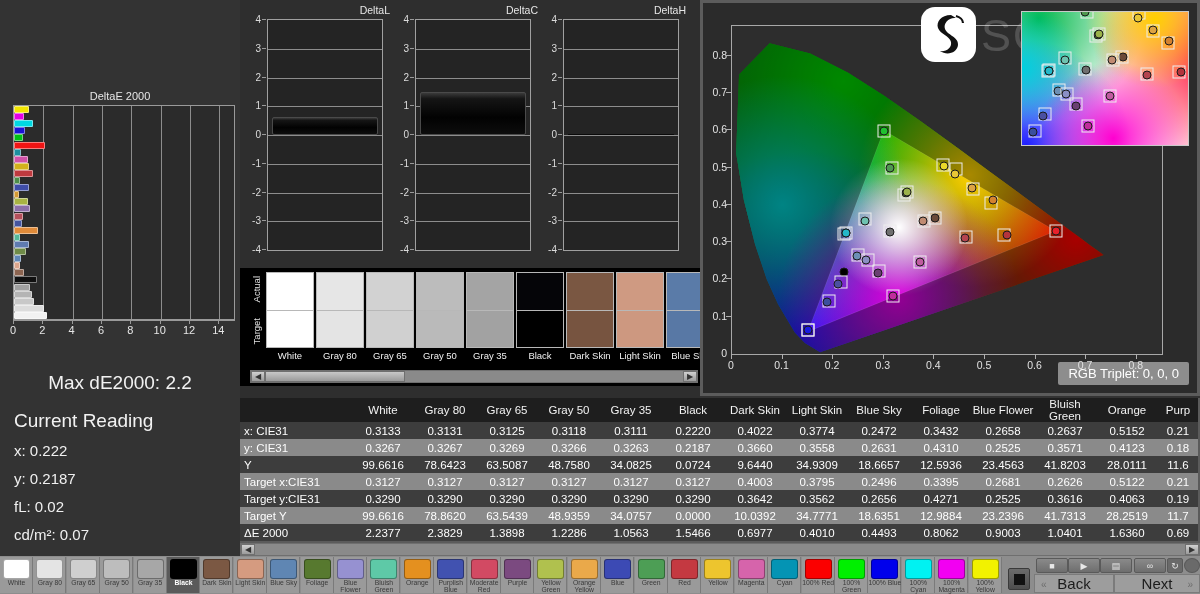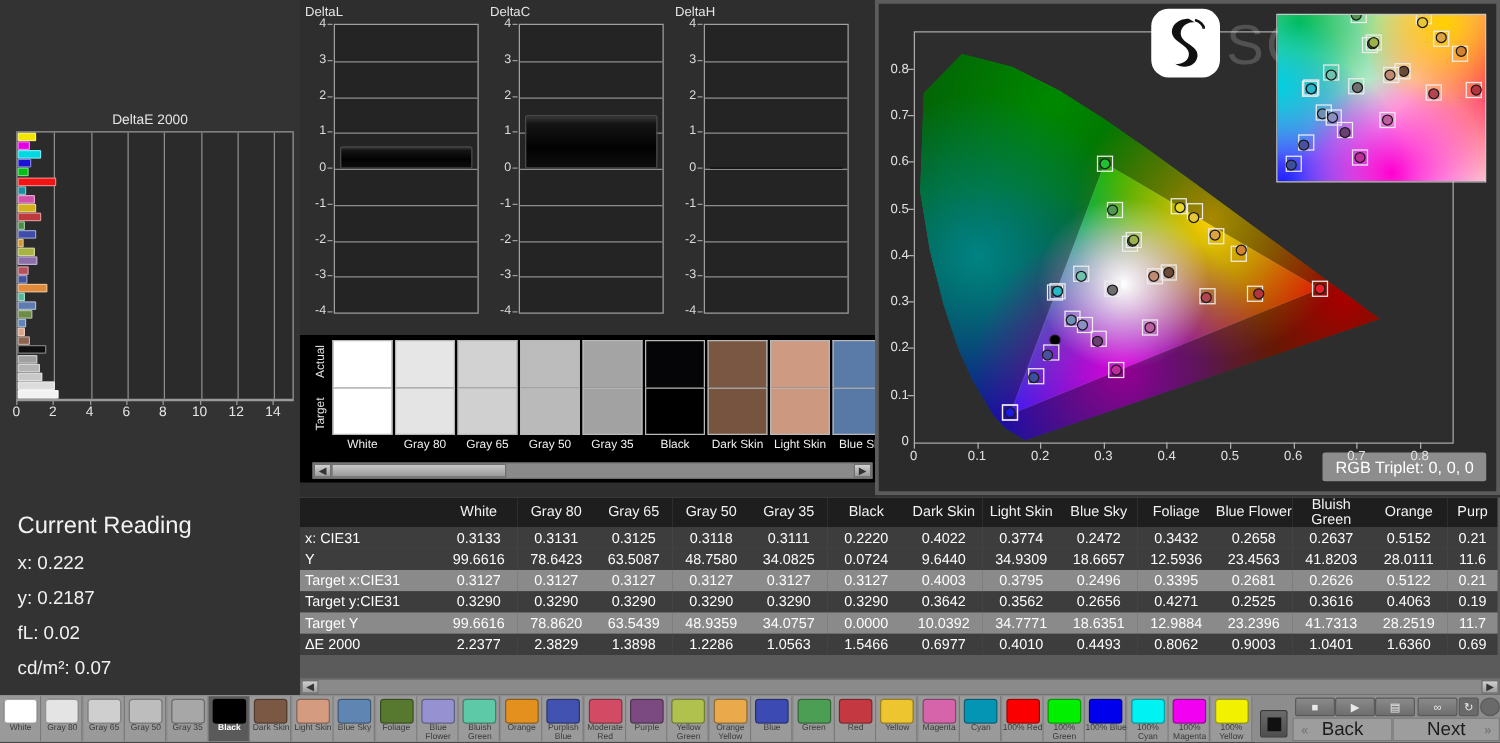--- a/index.html
+++ b/index.html
@@ -26,21 +26,21 @@
   #de-axis .tl { position:absolute; top:4px; font-size:11px; color:#e6e6e6; transform:translateX(-50%); }
 
   #avg-de { position:absolute; left:0; top:346px; width:240px; text-align:center; font-size:19px; color:#f2f2f2; }
   #max-de { position:absolute; left:0; top:372px; width:240px; text-align:center; font-size:19px; color:#f2f2f2; }
   #cur-title { position:absolute; left:14px; top:410px; font-size:19px; color:#f2f2f2; }
   .cur-row { position:absolute; left:14px; font-size:15px; color:#f0f0f0; }
 
   
   #delta-panel { position:absolute; left:240px; top:0; width:460px; height:398px; background:#2e2e2e; }
   .dchart { position:absolute; top:0; width:146px; height:268px; }
-  .dchart .dtitle { position:absolute; top:4px; left:0; width:146px; text-align:left; font-size:10.5px; color:#e6e6e6; }
+  .dchart .dtitle { position:absolute; top:4px; left:0; width:146px; text-align:right; font-size:10.5px; color:#e6e6e6; }
   .dchart .dplot { position:absolute; left:23px; top:19px; width:116px; height:232px; background:#242424; border:1px solid #a0a0a0; }
   .dchart .hgrid { position:absolute; left:0; right:0; height:1px; background:#8d8d8d; }
   .dchart .ytick { position:absolute; left:0; font-size:10px; color:#dcdcdc; transform:translateY(-50%); text-align:right; width:17px; }
   .dchart .ytickmark { position:absolute; left:18px; width:4px; height:1px; background:#9a9a9a; }
   .dbar { position:absolute; background:linear-gradient(180deg,#3a3a3a 0%,#151515 14%,#020202 60%,#0d0d0d 100%); border:1px solid #4a4a4a; border-radius:2px; }
 
   
   #swatch-strip { position:absolute; left:240px; top:268px; width:460px; height:118px; background:#000; }
   #strip-inner { position:absolute; left:10px; top:4px; right:0; bottom:0; }
   .axlabel { position:absolute; left:1px; font-size:9.5px; color:#e4e4e4; writing-mode:vertical-rl; transform:rotate(180deg); letter-spacing:0px; }
@@ -154,20 +154,21 @@
         <div class="tk" style="left: 117.333px;"></div>
         <div class="tl" style="left: 117.333px;">8</div>
         <div class="tk" style="left: 146.667px;"></div>
         <div class="tl" style="left: 146.667px;">10</div>
         <div class="tk" style="left: 176px;"></div>
         <div class="tl" style="left: 176px;">12</div>
         <div class="tk" style="left: 205.333px;"></div>
         <div class="tl" style="left: 205.333px;">14</div>
       </div>
 
+    <div id="max-de">Max dE2000: 2.2</div>
     <div id="cur-title">Current Reading</div>
     <div class="cur-row" style="top:442px">x: 0.222</div>
     <div class="cur-row" style="top:470px">y: 0.2187</div>
     <div class="cur-row" style="top:498px">fL: 0.02</div>
     <div class="cur-row" style="top:526px">cd/m²: 0.07</div>
   </div>
 
   <div id="delta-panel">
       <div class="dchart" style="left: 4px;">
         <div class="dtitle">DeltaL</div>
@@ -581,20 +582,37 @@
             <td>0.3111</td>
             <td>0.2220</td>
             <td>0.4022</td>
             <td>0.3774</td>
             <td>0.2472</td>
             <td>0.3432</td>
             <td>0.2658</td>
             <td>0.2637</td>
             <td>0.5152</td>
             <td>0.21</td>
+          </tr>
+          <tr class="even">
+            <td class="rowhead">y: CIE31</td>
+            <td>0.3267</td>
+            <td>0.3267</td>
+            <td>0.3269</td>
+            <td>0.3266</td>
+            <td>0.3263</td>
+            <td>0.2187</td>
+            <td>0.3660</td>
+            <td>0.3558</td>
+            <td>0.2631</td>
+            <td>0.4310</td>
+            <td>0.2525</td>
+            <td>0.3571</td>
+            <td>0.4123</td>
+            <td>0.18</td>
           </tr>
           <tr class="odd">
             <td class="rowhead">Y</td>
             <td>99.6616</td>
             <td>78.6423</td>
             <td>63.5087</td>
             <td>48.7580</td>
             <td>34.0825</td>
             <td>0.0724</td>
             <td>9.6440</td>

